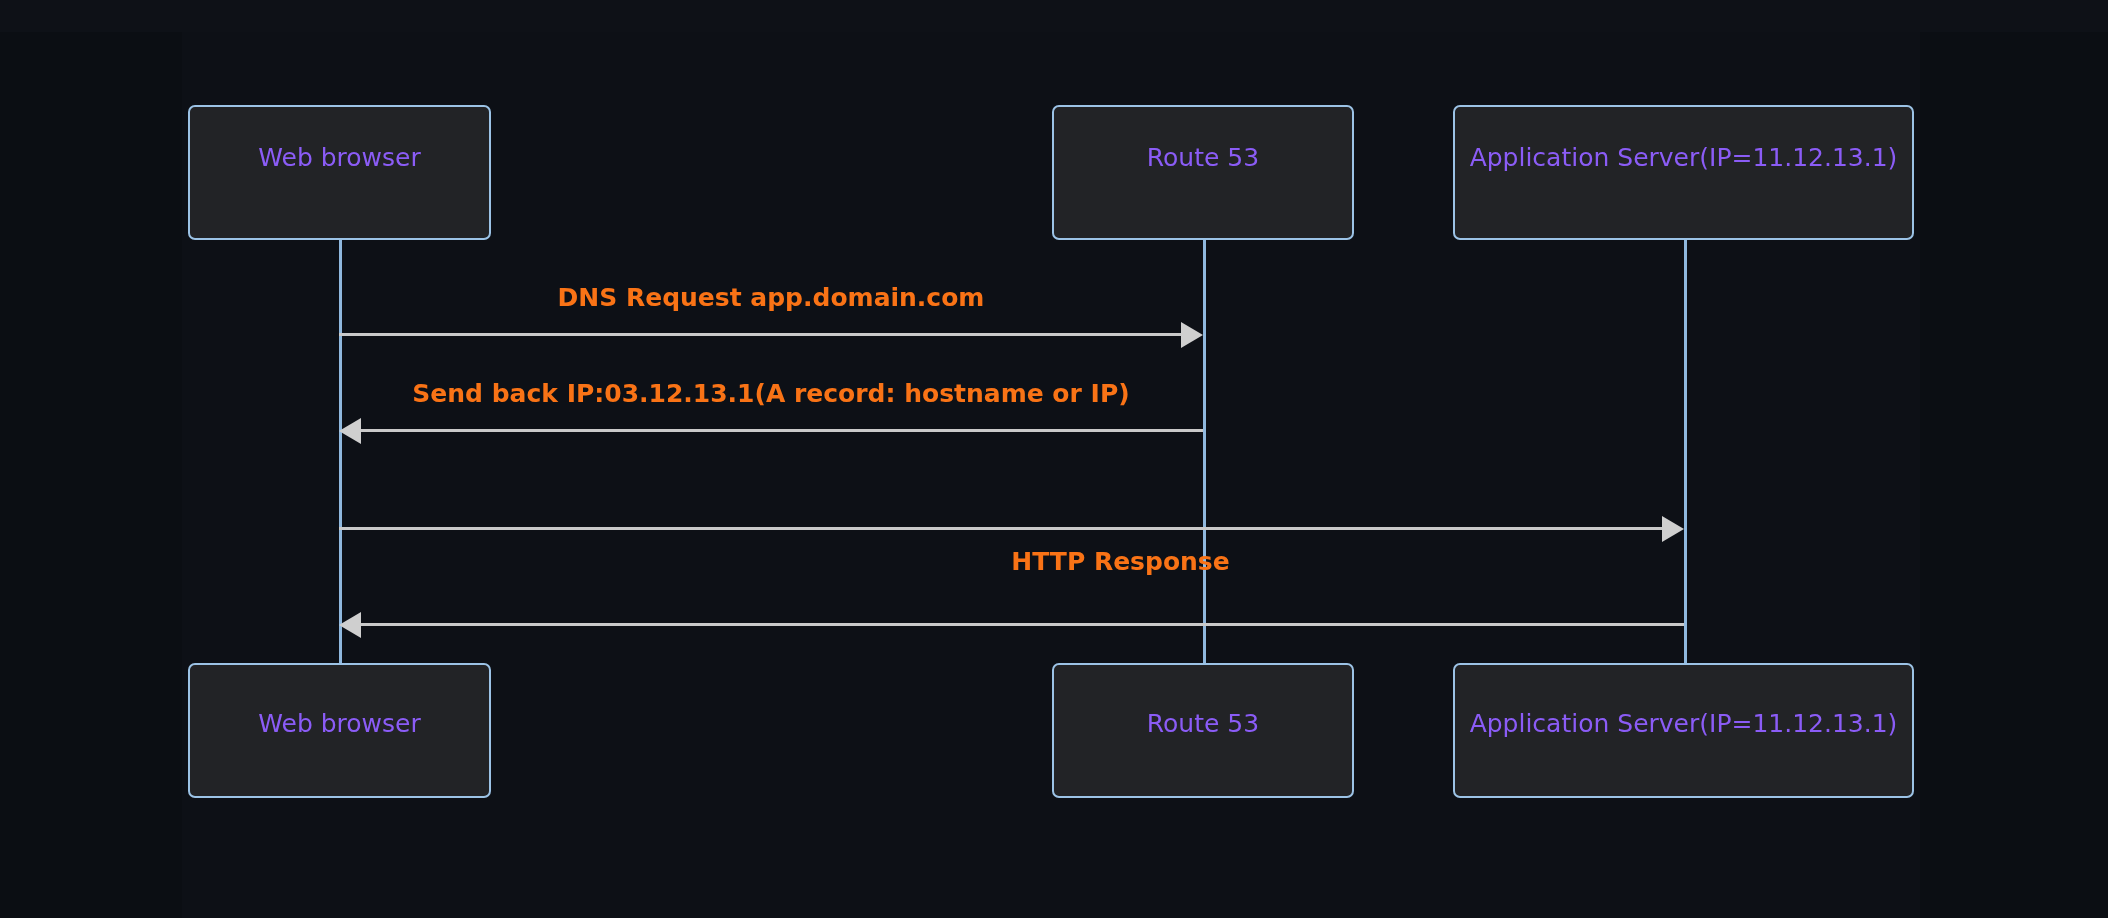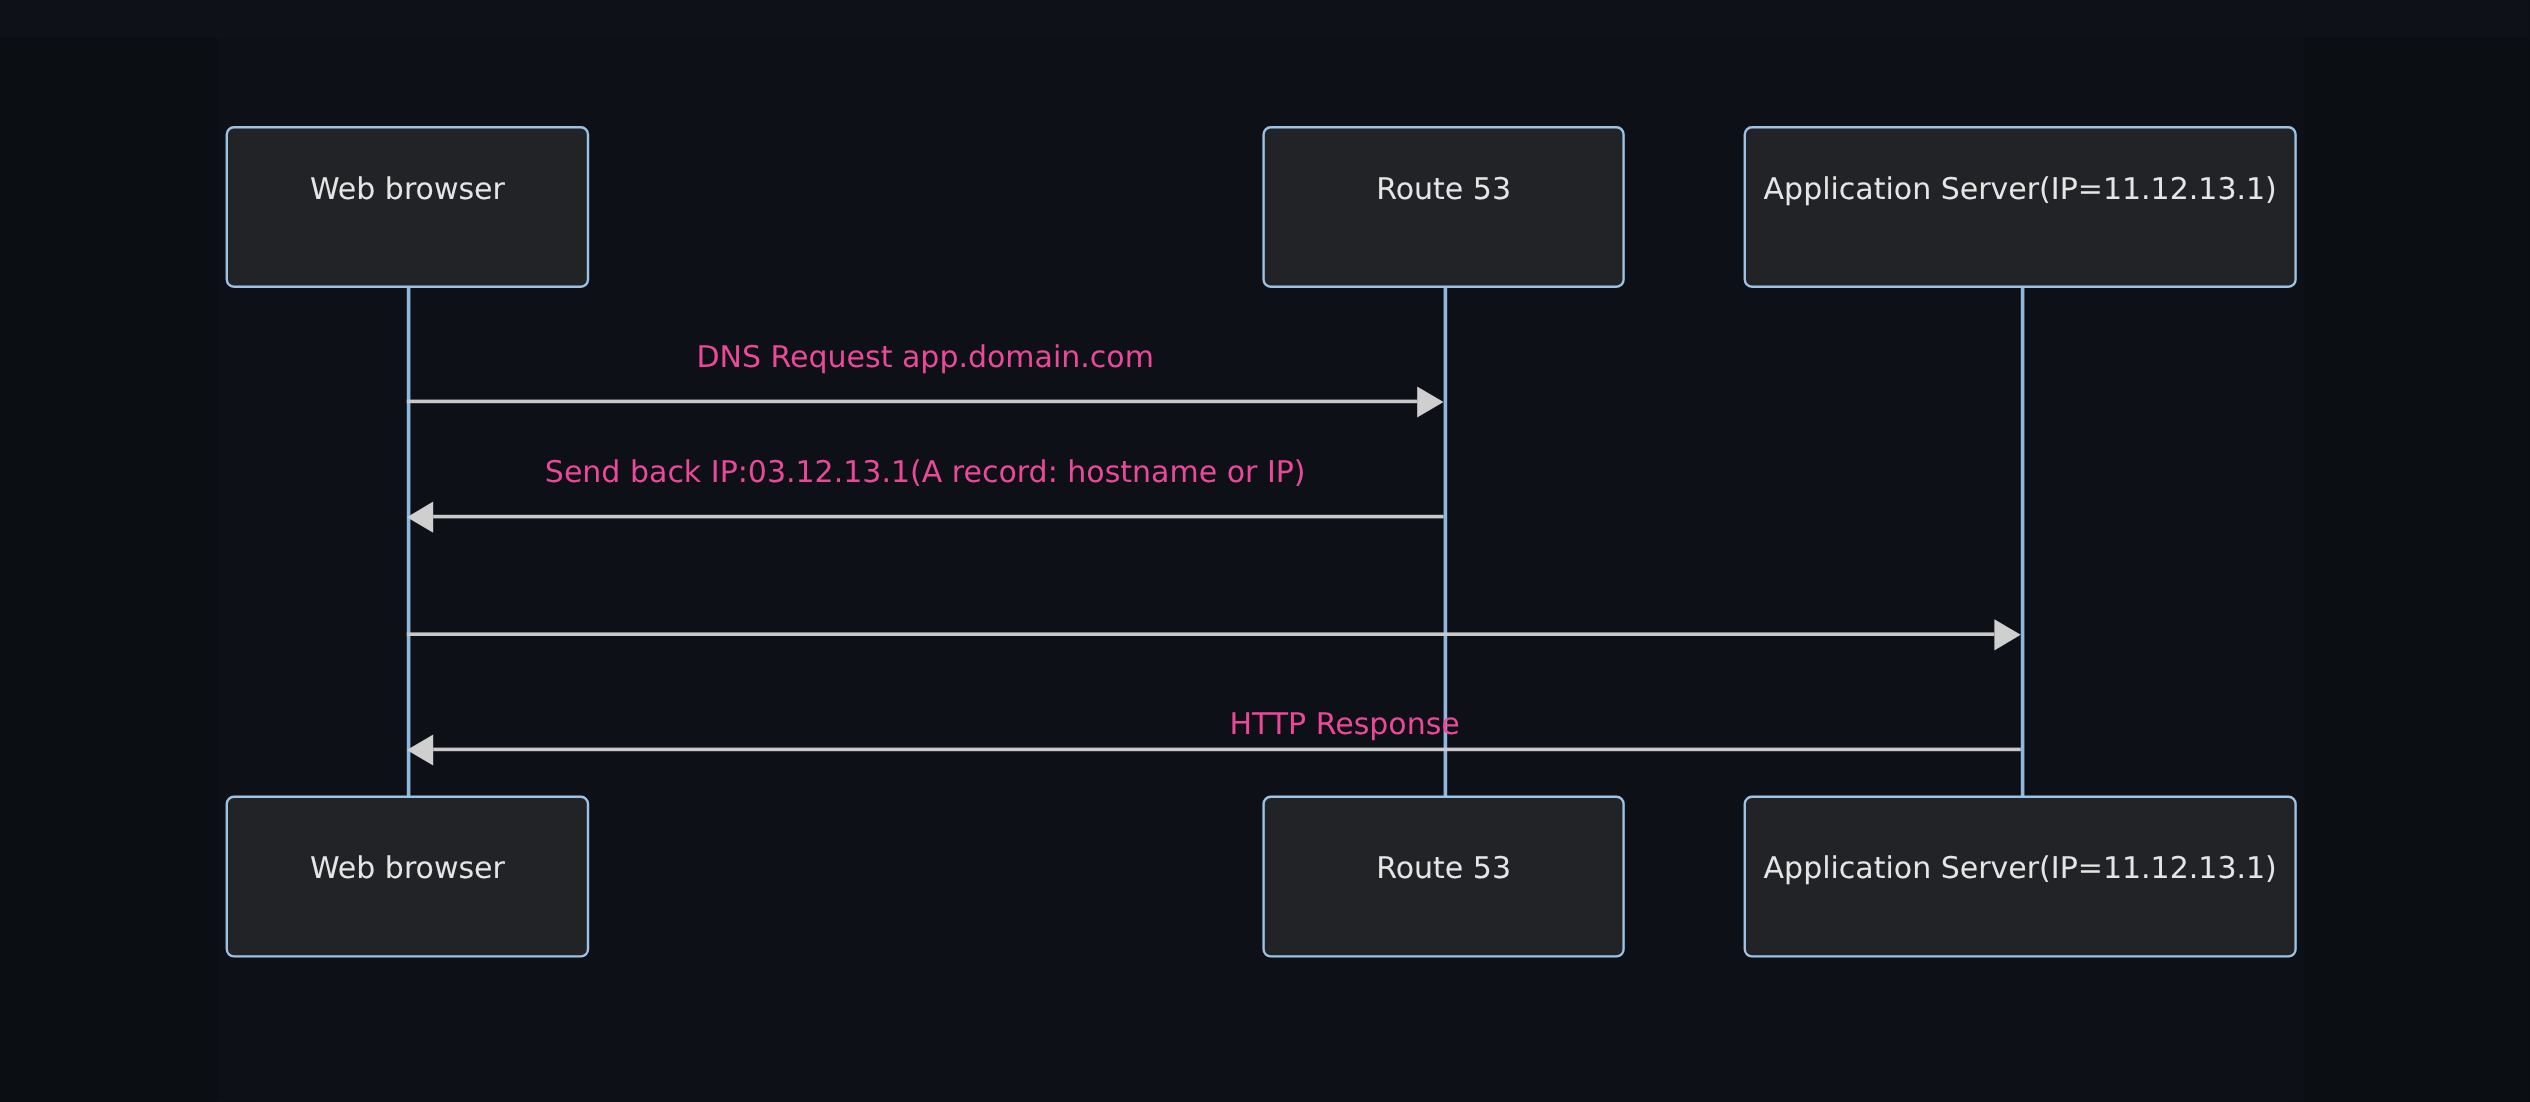--- a/index.html
+++ b/index.html
@@ -34,21 +34,21 @@
   .participant-box {
     position: absolute;
     background: #222326;
     border: 2px solid #9cc3e6;
     border-radius: 7px;
     box-sizing: border-box;
     display: flex;
     justify-content: center;
   }
   .participant-label {
-    color: #e5e5e5;
+    color: #8b5cf6;
     font-size: 25px;
     font-weight: 400;
     white-space: nowrap;
     line-height: 1;
   }
   .pb-top .participant-label { margin-top: 38px; }
   .pb-bottom .participant-label { margin-top: 46px; }
 
   .msg-line {
     position: absolute;
@@ -60,23 +60,23 @@
     width: 0;
     height: 0;
     border-top: 13px solid transparent;
     border-bottom: 13px solid transparent;
   }
   .arrow-right { border-left: 22px solid #cfcfcf; }
   .arrow-left  { border-right: 22px solid #cfcfcf; }
 
   .msg-label {
     position: absolute;
-    color: #ec4899;
+    color: #f97316;
     font-size: 25px;
-    font-weight: 400;
+    font-weight: 700;
     white-space: nowrap;
     line-height: 1;
     text-align: center;
   }
 </style>
 </head>
 <body>
 
 <div id="stage">
 
@@ -104,21 +104,21 @@
   <div class="msg-line" style="left:339px; top:333px; width:842px;"></div>
   <div class="arrow-head arrow-right" style="left:1181px; top:322px;"></div>
 
   <div class="msg-label" style="left:339px; top:381px; width:864px;">Send back IP:03.12.13.1(A record: hostname or IP)</div>
   <div class="msg-line" style="left:361px; top:429px; width:842px;"></div>
   <div class="arrow-head arrow-left" style="left:339px; top:418px;"></div>
 
   <div class="msg-line" style="left:339px; top:527px; width:1323px;"></div>
   <div class="arrow-head arrow-right" style="left:1662px; top:516px;"></div>
 
-  <div class="msg-label" style="left:339px; top:591px; width:1563px;">HTTP Response</div>
+  <div class="msg-label" style="left:339px; top:549px; width:1563px;">HTTP Response</div>
   <div class="msg-line" style="left:361px; top:623px; width:1323px;"></div>
   <div class="arrow-head arrow-left" style="left:339px; top:612px;"></div>
 
   <div class="participant-box pb-bottom" style="left:188px; top:663px; width:303px; height:135px;">
     <span class="participant-label">Web browser</span>
   </div>
 
   <div class="participant-box pb-bottom" style="left:1052px; top:663px; width:302px; height:135px;">
     <span class="participant-label">Route 53</span>
   </div>

